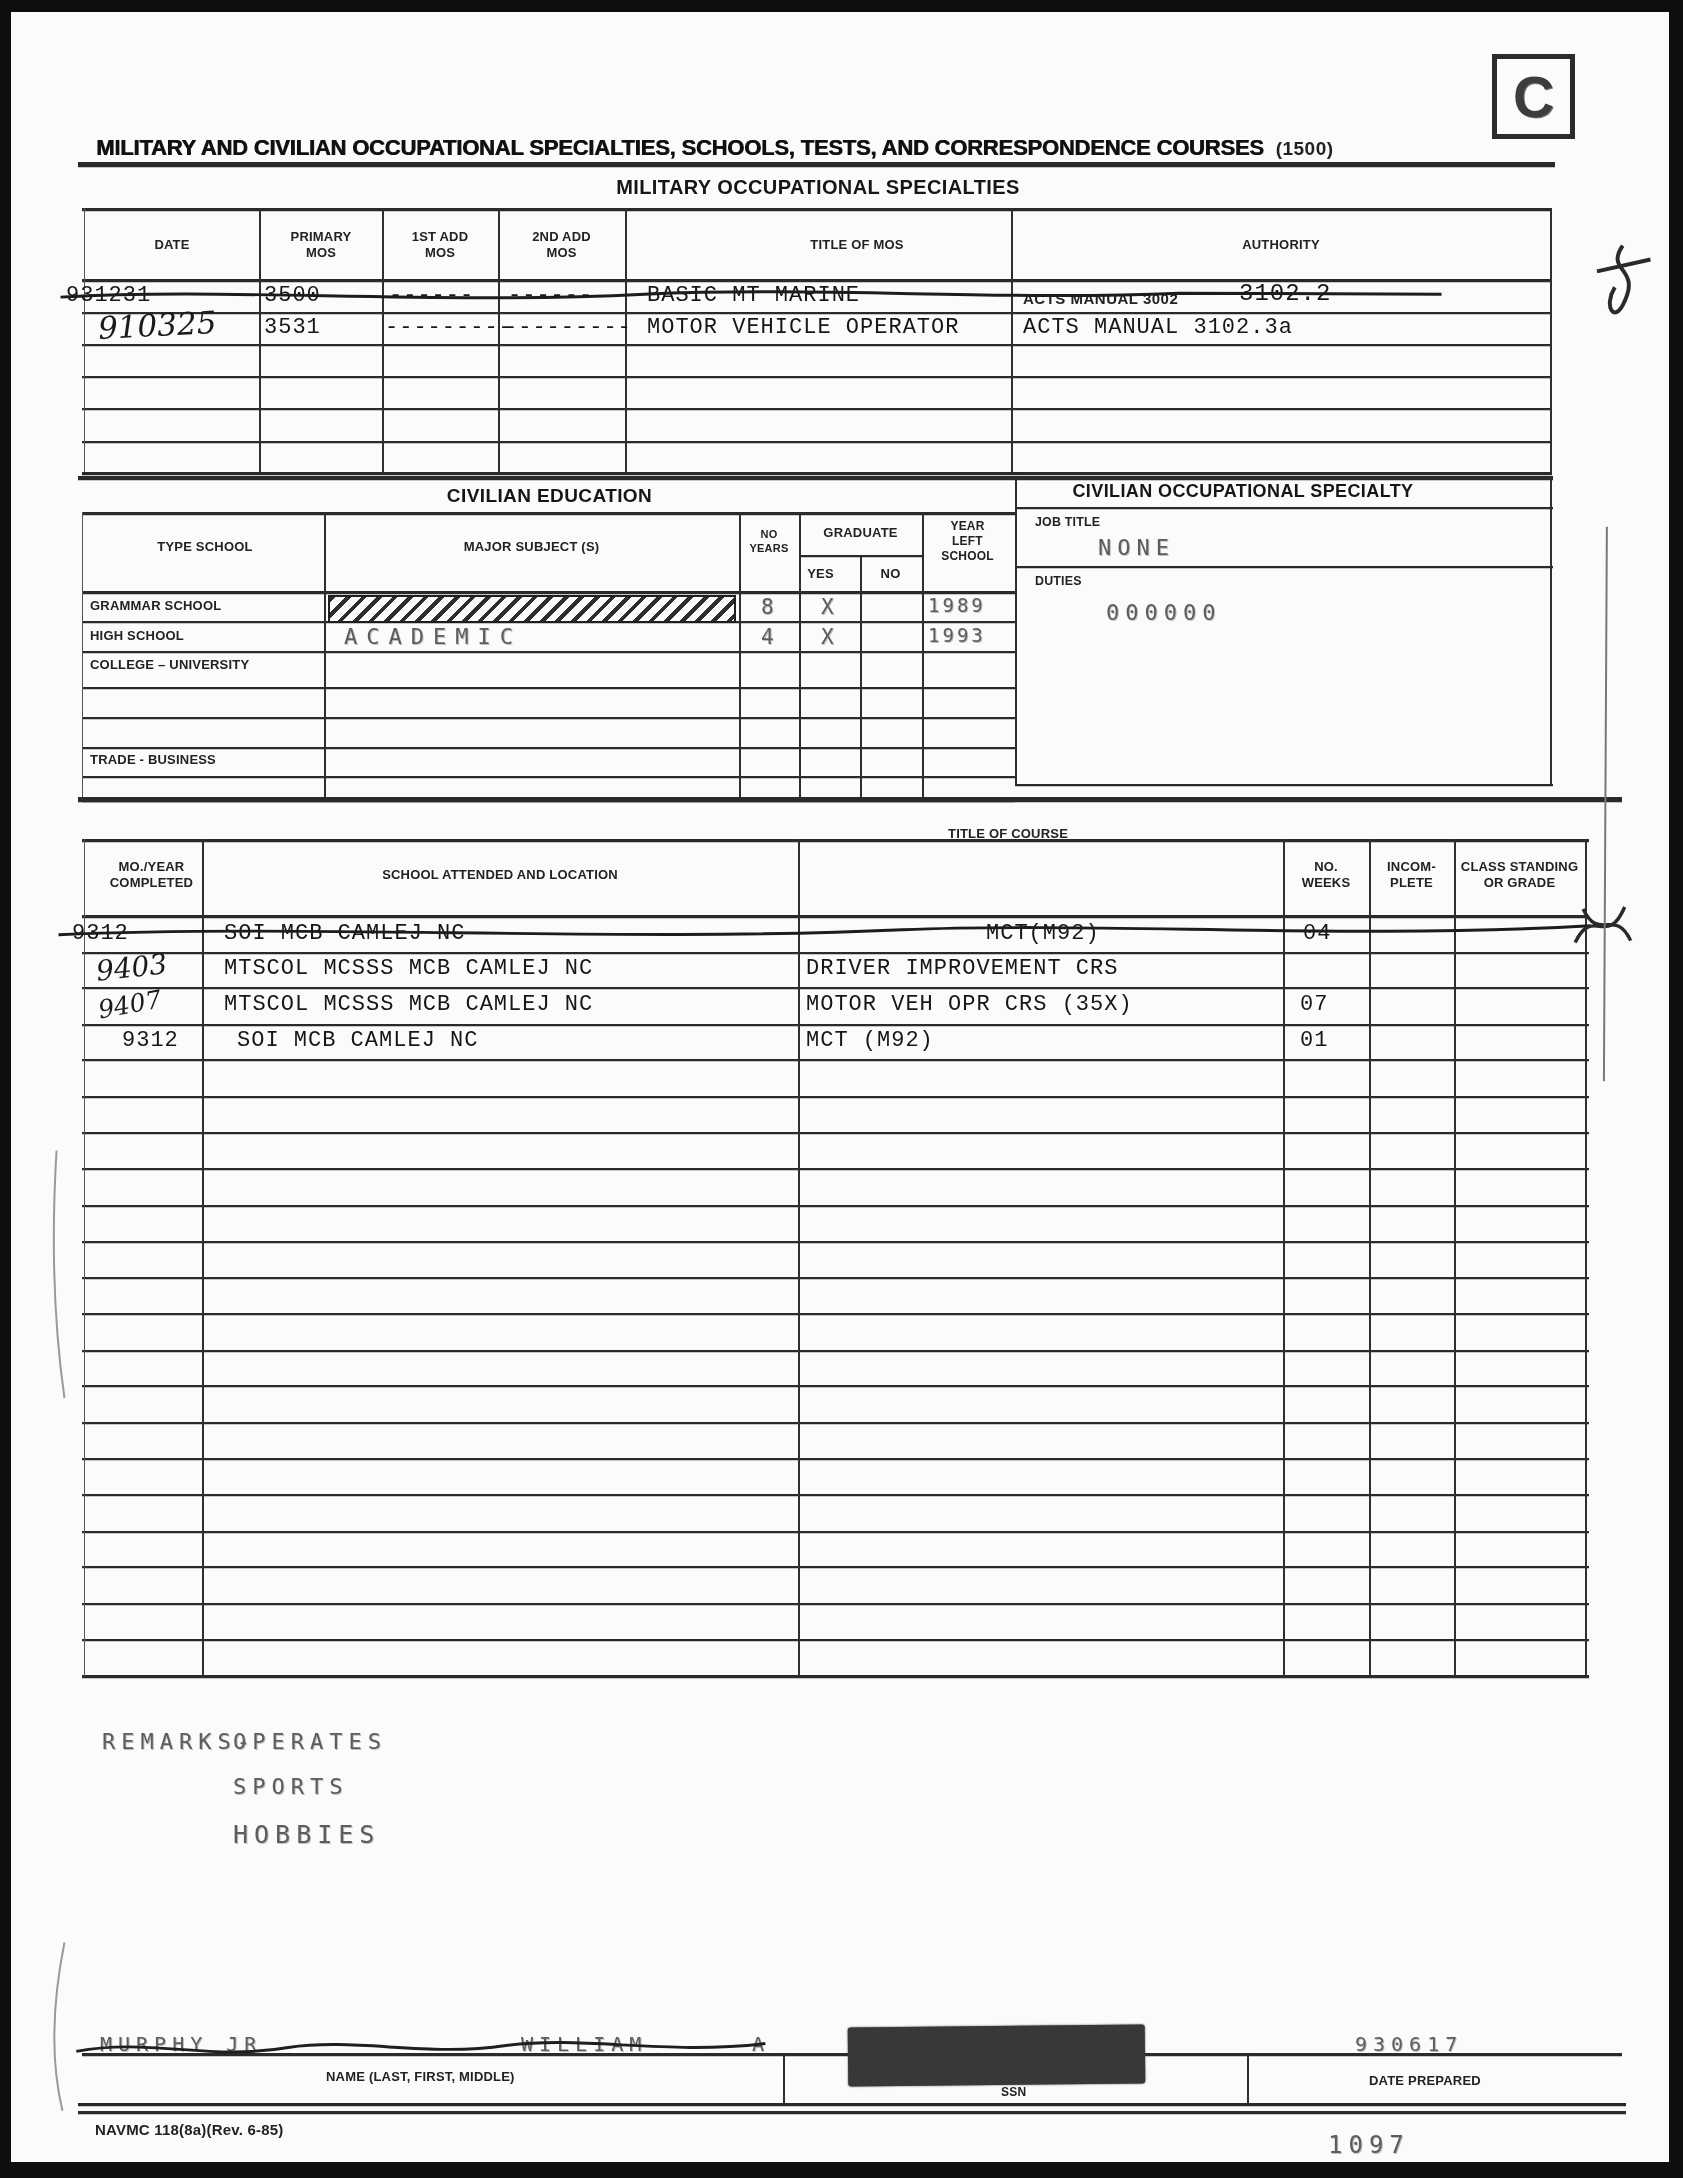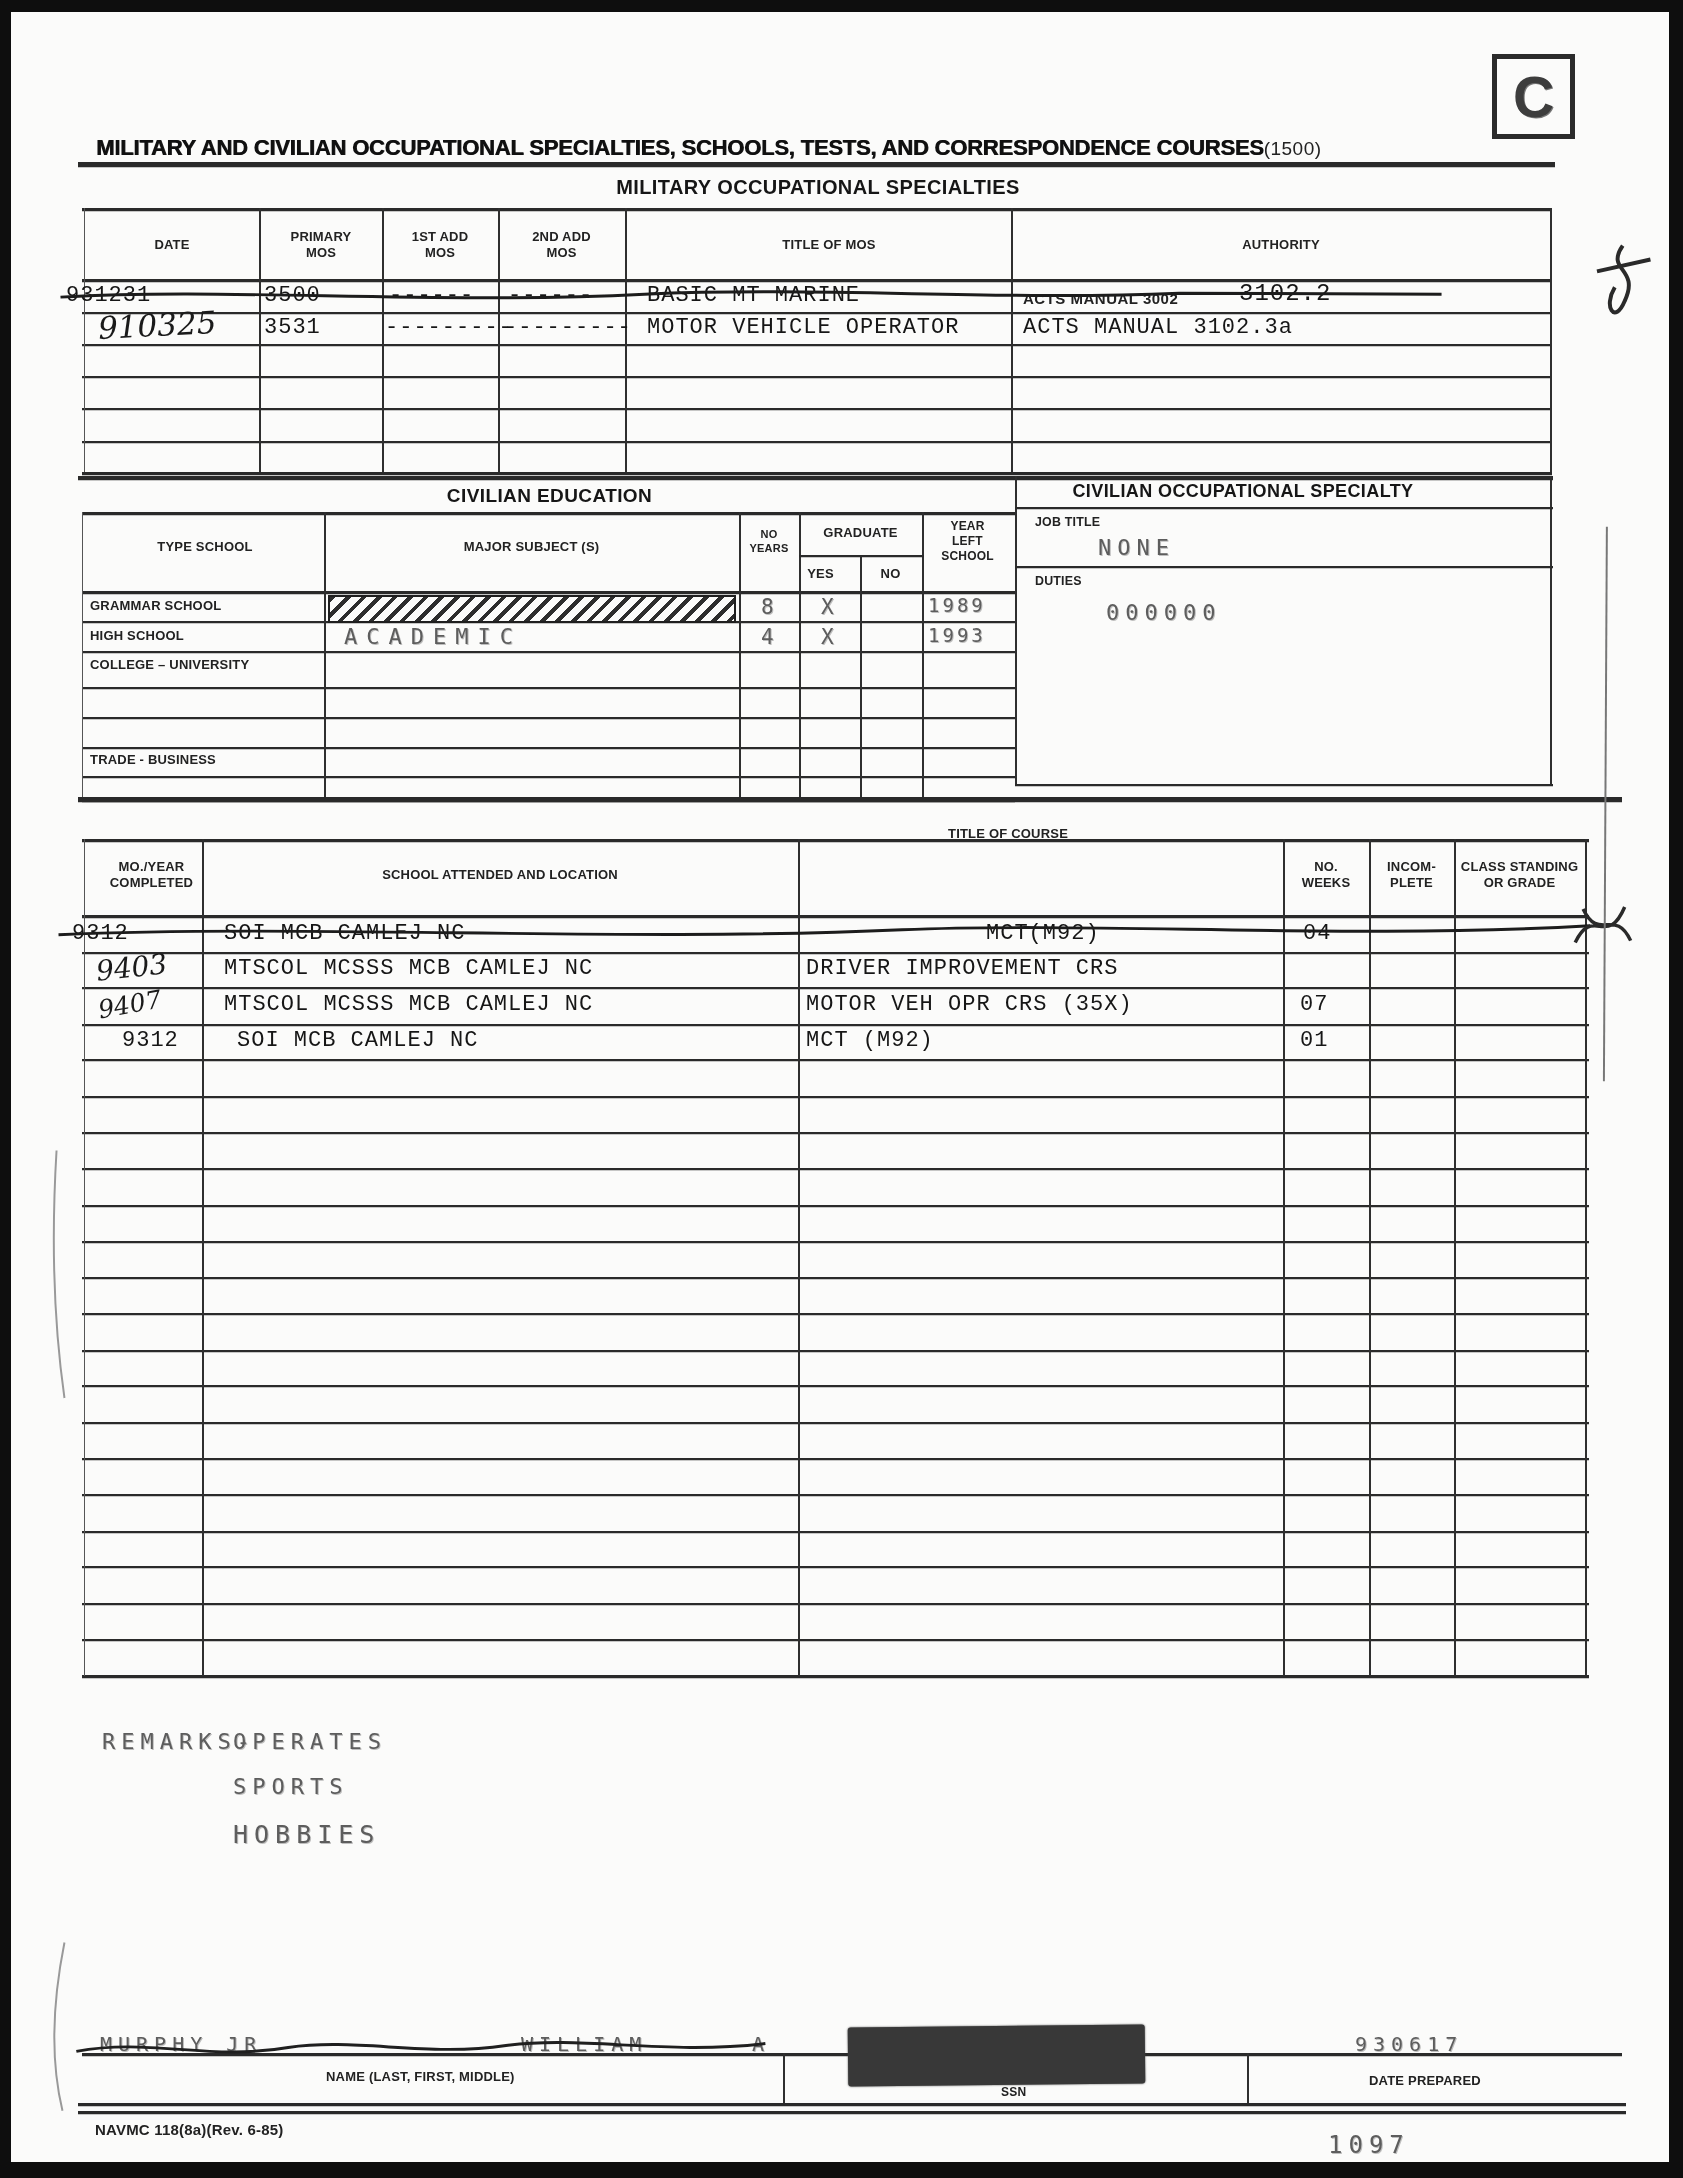--- a/index.html
+++ b/index.html
@@ -20,21 +20,21 @@
   
   .tw{position:absolute;font-family:"Liberation Mono","DejaVu Sans Mono",monospace;
       font-size:22px;color:#161616;letter-spacing:1px;white-space:nowrap;}
   
   .dm{position:absolute;font-family:"DejaVu Sans Mono",monospace;font-size:21px;color:#5d5d5d;
       letter-spacing:6px;white-space:nowrap;text-shadow:1px 1px 0 rgba(130,130,130,.5);}
   
   .hw{position:absolute;font-family:"DejaVu Serif",serif;font-style:italic;color:#1a1a1a;white-space:nowrap;}
   .ftitle{position:absolute;left:85px;top:123px;font-weight:bold;font-size:22px;
           letter-spacing:-0.2px;color:#101010;text-shadow:0.7px 0 0 #222;white-space:nowrap;}
-  .ftitle .sfx{font-weight:normal;font-size:19px;letter-spacing:0.5px;text-shadow:none;color:#222;}
+  .ftitle .sfx{font-weight:bold;font-size:19px;letter-spacing:0.5px;margin-left:12px;text-shadow:none;color:#222;}
   .cbox{position:absolute;left:1481px;top:42px;width:83px;height:85px;border:5px solid #2b2b2b;
         box-sizing:border-box;display:flex;align-items:center;justify-content:center;
         font-size:57px;font-weight:bold;color:#3d3d3d;text-shadow:1px 1px 0 #777;}
   .hatch{position:absolute;left:317px;top:583px;width:404px;height:24px;border:2px solid #1f1f1f;
          background:repeating-linear-gradient(135deg,#2d2d2d 0 4px,rgba(0,0,0,0) 4px 11px);}
   .redact{position:absolute;left:837px;top:2014px;width:297px;height:59px;background:#383838;
           transform:rotate(-.6deg);border-radius:3px;box-shadow:0 0 2px #444;}
   svg.marks{position:absolute;left:0;top:0;pointer-events:none;}
 </style>
 </head>
@@ -71,21 +71,21 @@
     <i class="vl" style="left:1539px;top:196px;height:264px"></i>
   </div>
 
   <div class="lbl ctr" style="left:75px;top:225px;width:172px">DATE</div>
   <div class="lbl ctr" style="left:248px;top:217px;width:124px">PRIMARY
 MOS</div>
   <div class="lbl ctr" style="left:371px;top:217px;width:116px">1ST ADD
 MOS</div>
   <div class="lbl ctr" style="left:487px;top:217px;width:127px">2ND ADD
 MOS</div>
-  <div class="lbl ctr" style="left:586px;top:225px;width:464px">TITLE OF MOS</div>
+  <div class="lbl ctr" style="left:614px;top:225px;width:464px">TITLE OF MOS</div>
   <div class="lbl ctr" style="left:1000px;top:225px;width:540px">AUTHORITY</div>
 
   <div class="tw" style="left:55px;top:271px">931231</div>
   <div class="tw" style="left:253px;top:271px">3500</div>
   <div class="tw" style="left:378px;top:271px">------</div>
   <div class="tw" style="left:497px;top:271px">------</div>
   <div class="tw" style="left:636px;top:271px">BASIC MT MARINE</div>
   <div class="lbl" style="left:1012px;top:278px;font-size:15px;letter-spacing:0.5px">ACTS MANUAL 3002</div>
   <div class="tw" style="left:1228px;top:268px;font-size:24px">3102.2</div>
 

